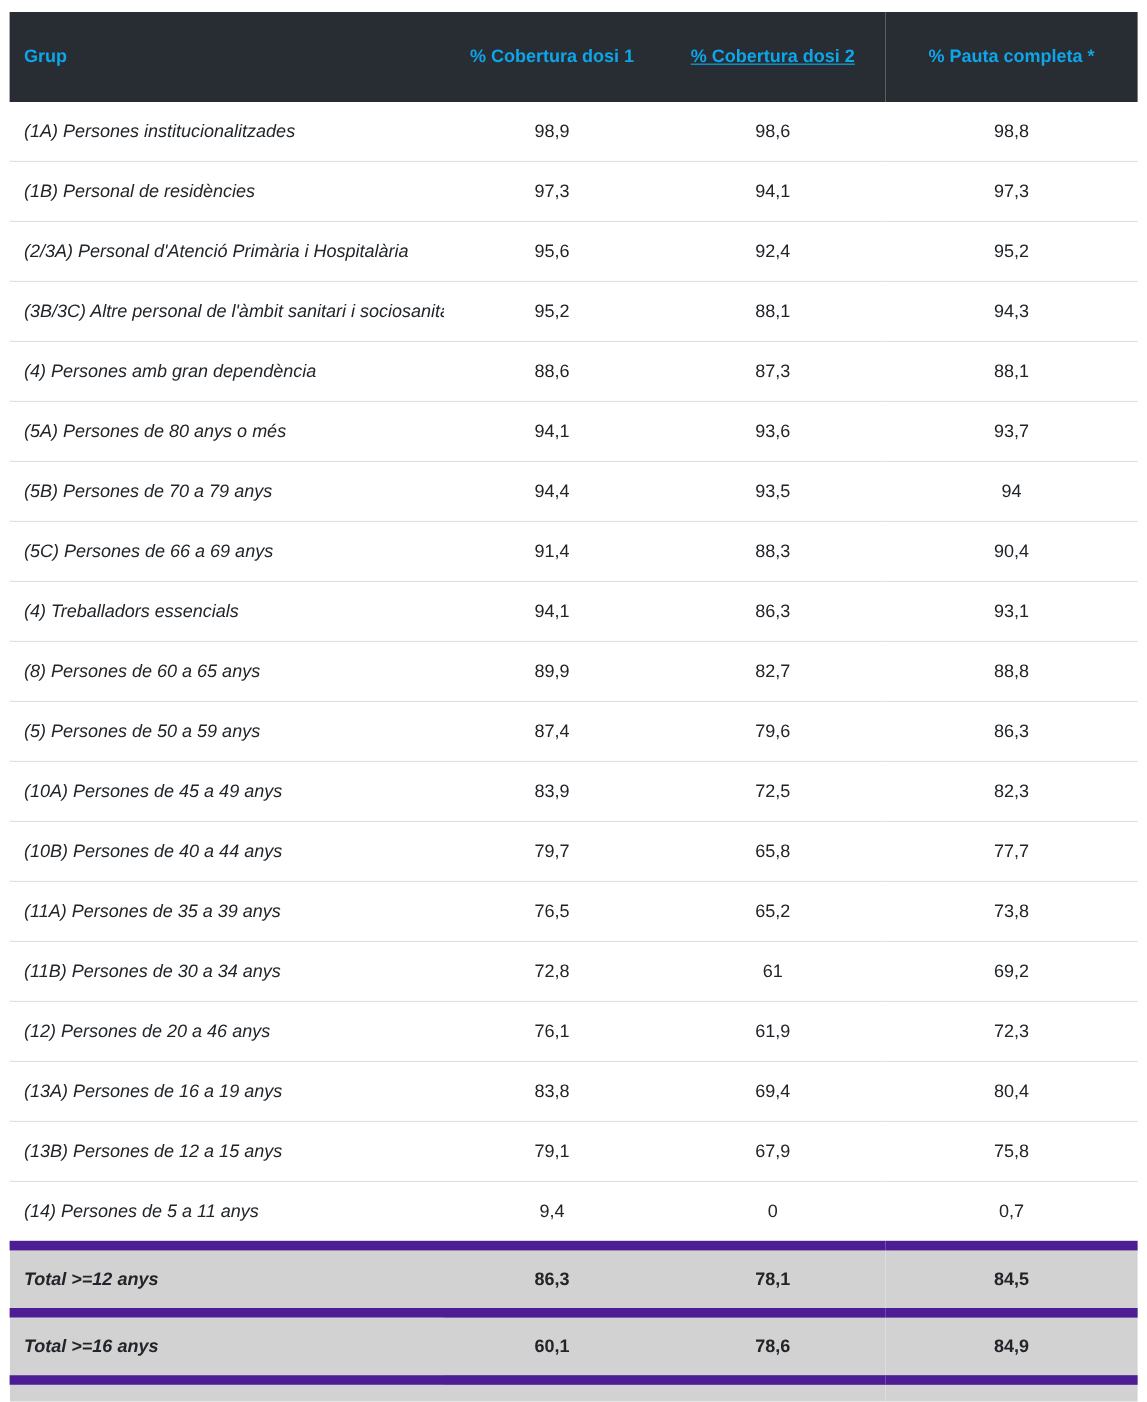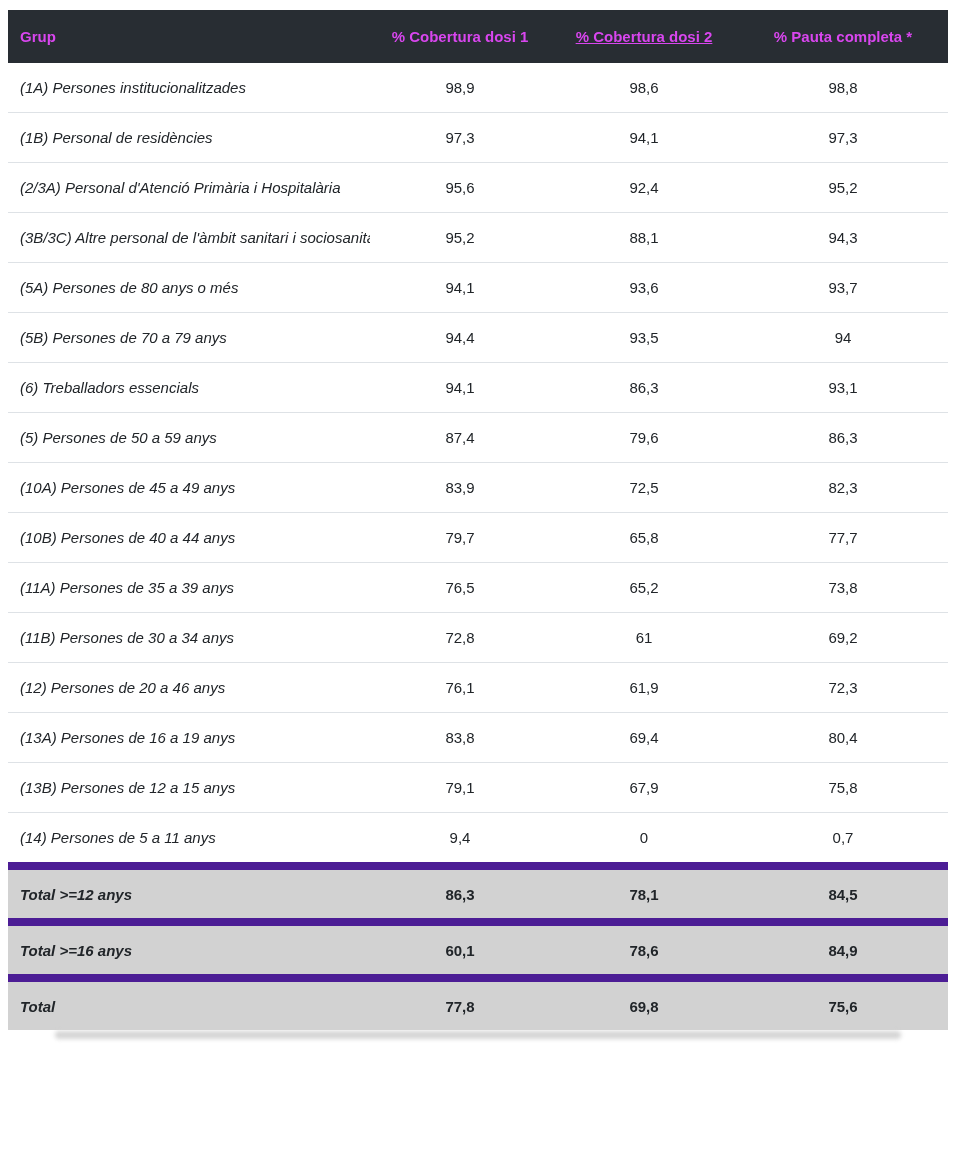--- a/index.html
+++ b/index.html
@@ -16,26 +16,26 @@
     width: 940px;
   }
   table {
     width: 940px;
     table-layout: fixed;
     border-collapse: collapse;
     border-spacing: 0;
   }
   thead th {
     background: #282d33;
-    color: #d946ef;
+    color: #0ea5e9;
     font-size: 15px;
     font-weight: 700;
     height: 51px;
     vertical-align: middle;
-    padding: 1px 10px;
+    padding: 12px 10px;
   }
   th.col-group {
     text-align: left;
     padding-left: 12px;
   }
   th.c1 { width: 160px; }
   th.c2 { width: 168px; text-decoration: underline; }
   th.c3 { width: 190px; }
   th.col-num { text-align: center; }
   tbody td {
@@ -105,36 +105,54 @@
           <td class="col-num">92,4</td>
           <td class="col-num">95,2</td>
         </tr>
         <tr>
           <td class="col-group">(3B/3C) Altre personal de l'àmbit sanitari i sociosanitari</td>
           <td class="col-num">95,2</td>
           <td class="col-num">88,1</td>
           <td class="col-num">94,3</td>
         </tr>
         <tr>
+          <td class="col-group">(4) Persones amb gran dependència</td>
+          <td class="col-num">88,6</td>
+          <td class="col-num">87,3</td>
+          <td class="col-num">88,1</td>
+        </tr>
+        <tr>
           <td class="col-group">(5A) Persones de 80 anys o més</td>
           <td class="col-num">94,1</td>
           <td class="col-num">93,6</td>
           <td class="col-num">93,7</td>
         </tr>
         <tr>
           <td class="col-group">(5B) Persones de 70 a 79 anys</td>
           <td class="col-num">94,4</td>
           <td class="col-num">93,5</td>
           <td class="col-num">94</td>
         </tr>
         <tr>
-          <td class="col-group">(6) Treballadors essencials</td>
+          <td class="col-group">(5C) Persones de 66 a 69 anys</td>
+          <td class="col-num">91,4</td>
+          <td class="col-num">88,3</td>
+          <td class="col-num">90,4</td>
+        </tr>
+        <tr>
+          <td class="col-group">(4) Treballadors essencials</td>
           <td class="col-num">94,1</td>
           <td class="col-num">86,3</td>
           <td class="col-num">93,1</td>
+        </tr>
+        <tr>
+          <td class="col-group">(8) Persones de 60 a 65 anys</td>
+          <td class="col-num">89,9</td>
+          <td class="col-num">82,7</td>
+          <td class="col-num">88,8</td>
         </tr>
         <tr>
           <td class="col-group">(5) Persones de 50 a 59 anys</td>
           <td class="col-num">87,4</td>
           <td class="col-num">79,6</td>
           <td class="col-num">86,3</td>
         </tr>
         <tr>
           <td class="col-group">(10A) Persones de 45 a 49 anys</td>
           <td class="col-num">83,9</td>

